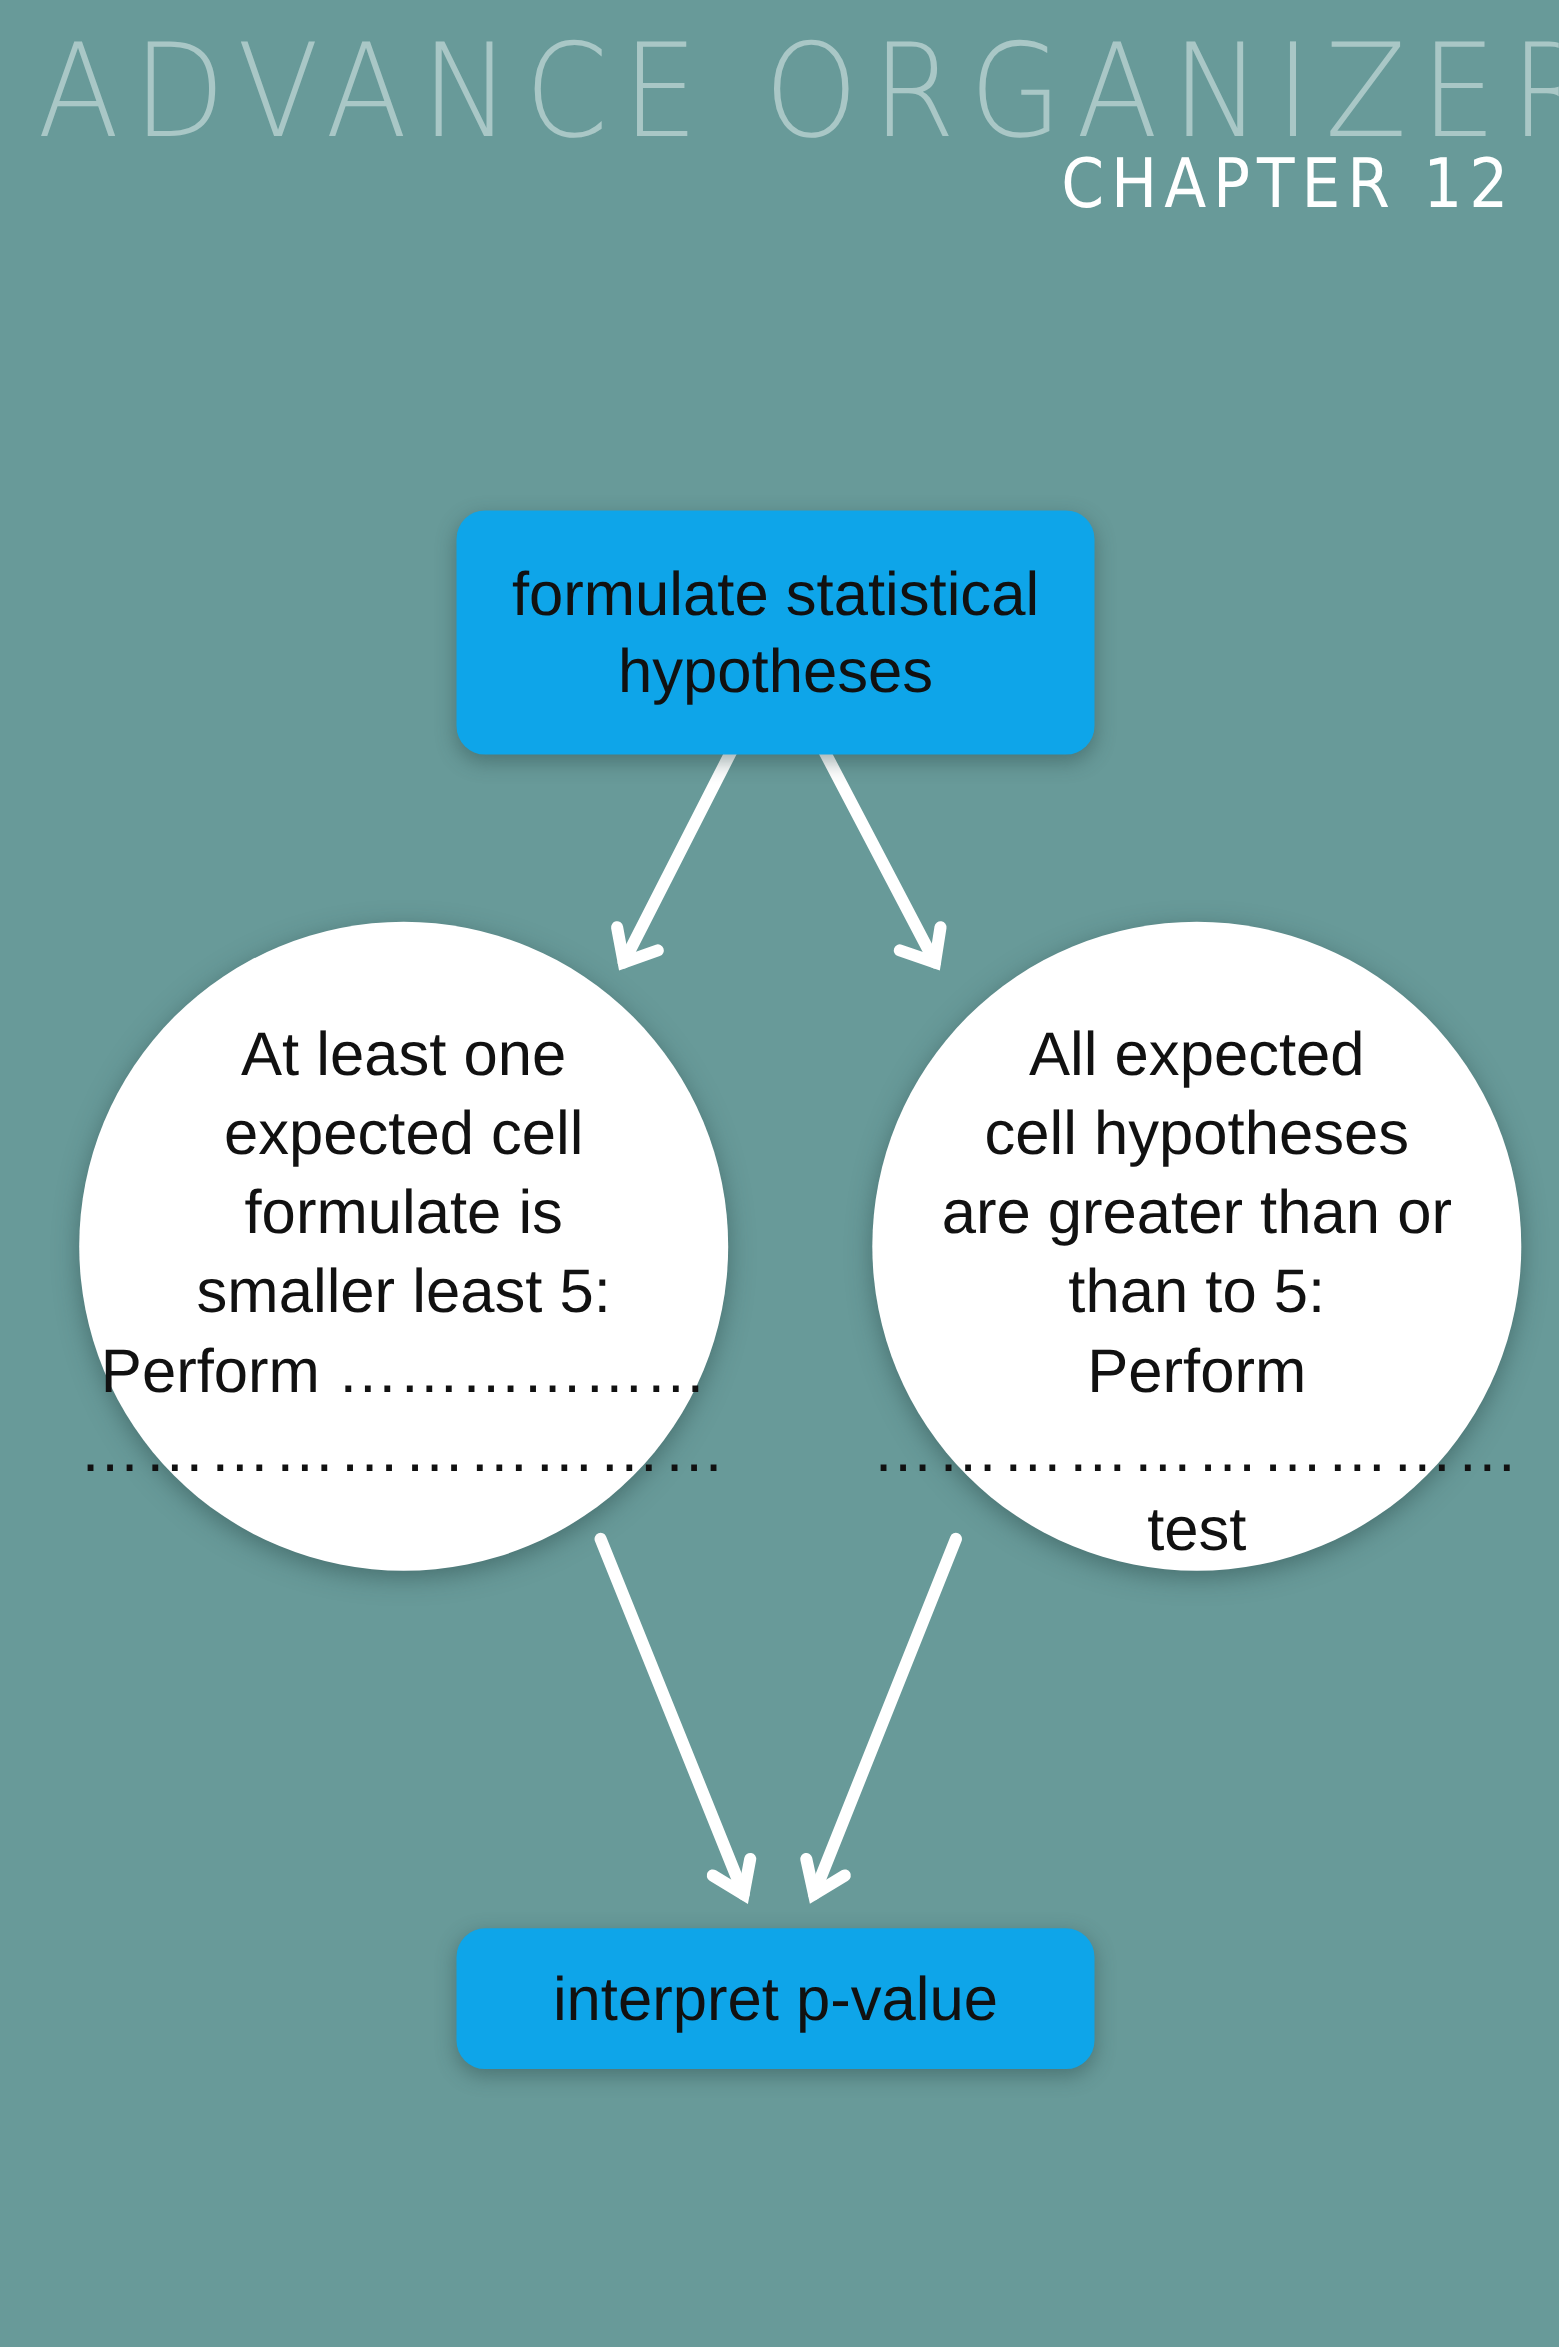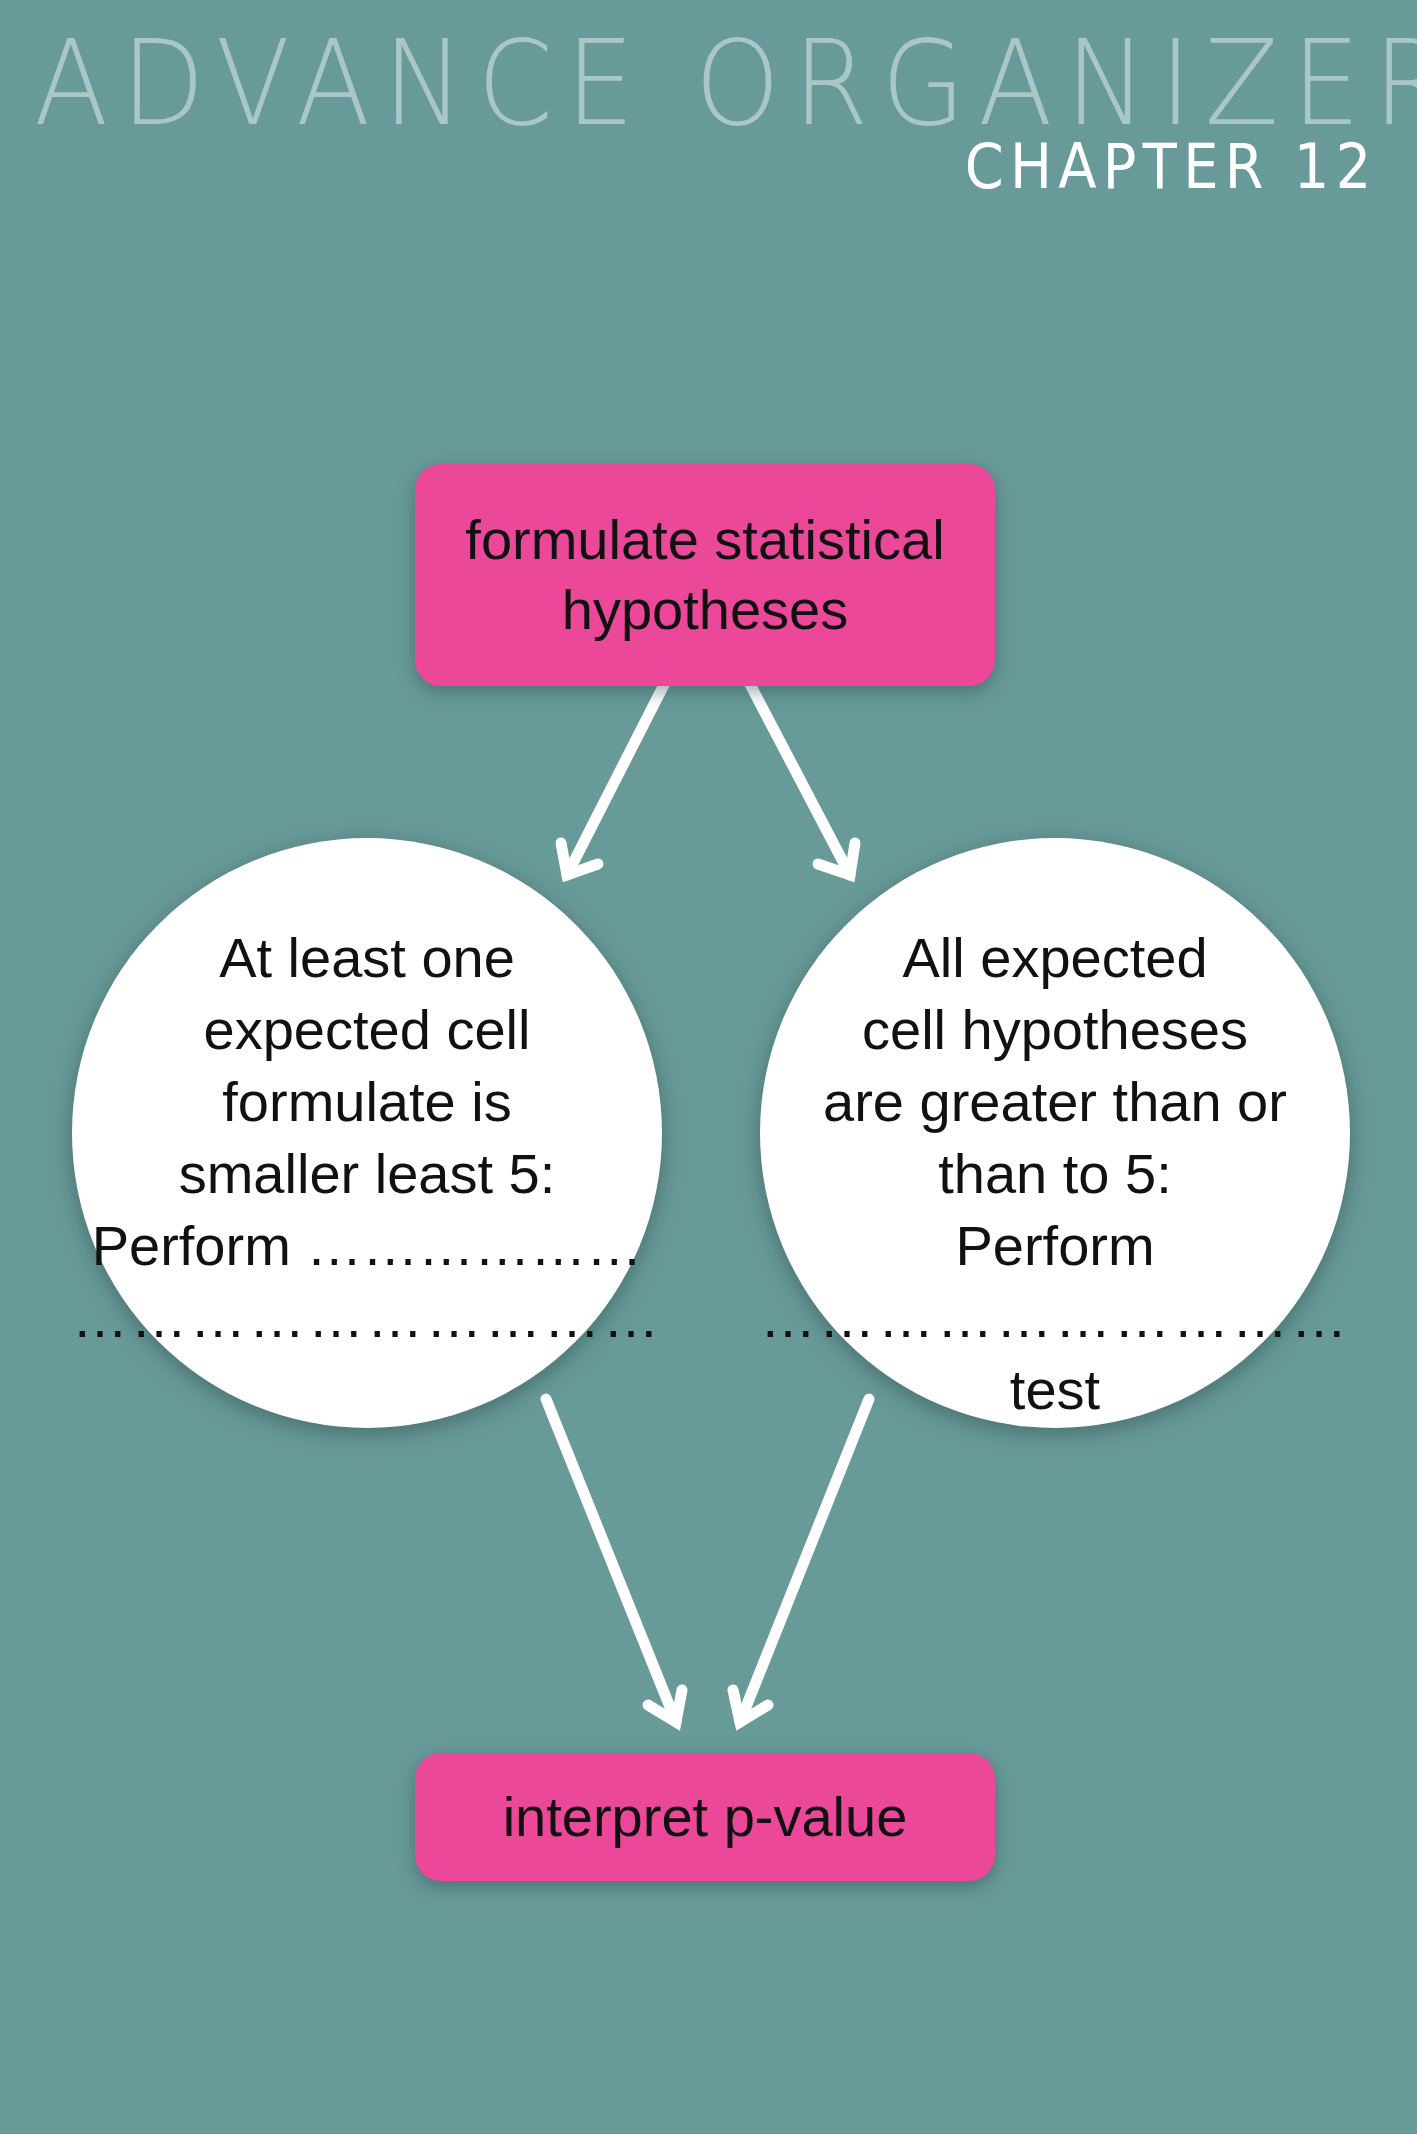--- a/index.html
+++ b/index.html
@@ -18,21 +18,21 @@
       transform: scaleX(0.92); transform-origin: left top;
     }
     .chapter {
       position: absolute; right: 40px; top: 136px;
       font-size: 62px; letter-spacing: 7px; color: #ffffff;
       line-height: 1; white-space: nowrap;
       font-family: "DejaVu Sans", sans-serif;
       transform: scaleX(0.9); transform-origin: right top;
     }
     .box {
-      position: absolute; background: #ec4899; border-radius: 26px;
+      position: absolute; background: #0ea5e9; border-radius: 26px;
       box-shadow: 0 6px 18px rgba(40,70,70,0.45);
       display: flex; align-items: center; justify-content: center;
       text-align: center; color: #111;
       font-size: 56px; line-height: 70px;
     }
     .circle {
       position: absolute; background: #fff; border-radius: 50%;
       box-shadow: 0 6px 22px rgba(40,70,70,0.5);
       display: flex; flex-direction: column; align-items: center; justify-content: flex-start;
       text-align: right; color: #111;
@@ -79,21 +79,21 @@
 
 <div class="circle" style="left:72px; top:838px; width:590px; height:590px;">
   <div class="line">At least one</div>
   <div class="line">expected cell</div>
   <div class="line">formulate is</div>
   <div class="line">smaller least 5:</div>
   <div class="line">Perform ………………</div>
   <div class="line dots">…………………………</div>
 </div>
 
-<div class="circle" style="left:760px; top:838px; width:590px; height:590px;">
+<div class="circle" style="left:793px; top:838px; width:590px; height:590px;">
   <div class="line">All expected</div>
   <div class="line">cell hypotheses</div>
   <div class="line">are greater than or</div>
   <div class="line">than to 5:</div>
   <div class="line">Perform</div>
   <div class="line dots" style="margin-top:0">…………………………</div>
   <div class="line">test</div>
 </div>
 
 <div class="box" style="left:415px; top:1753px; width:580px; height:128px;">

